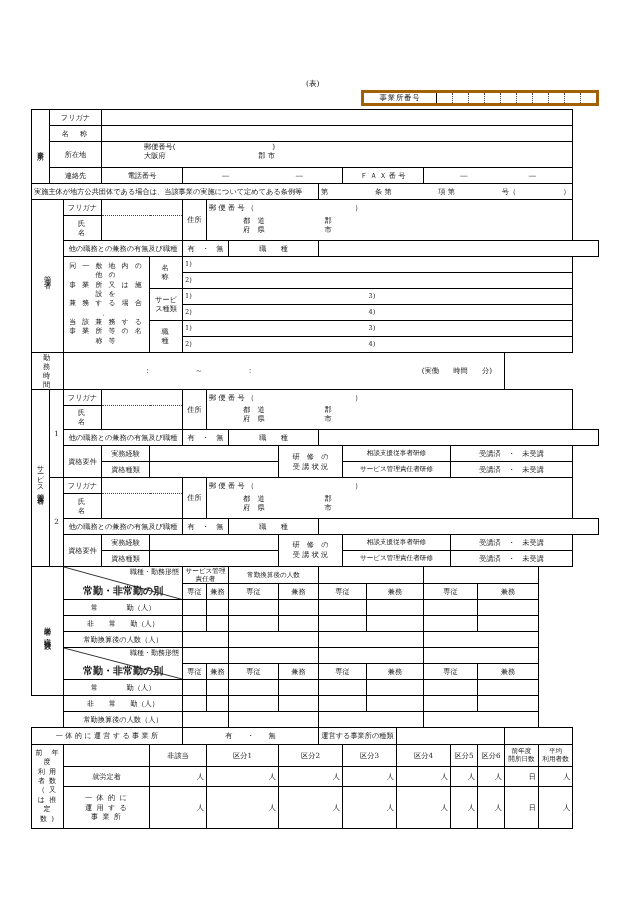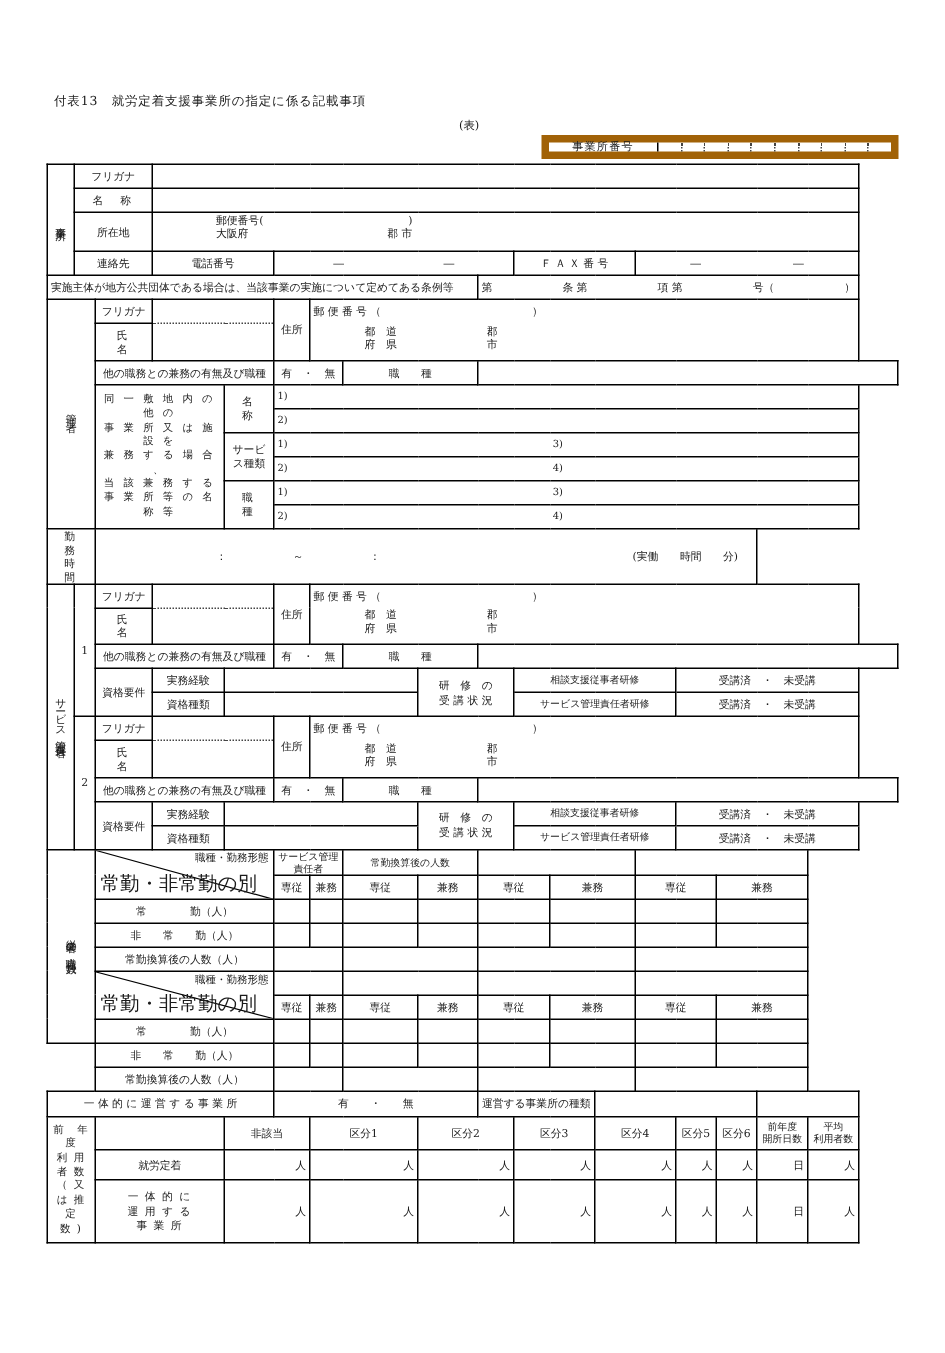--- a/index.html
+++ b/index.html
@@ -8,21 +8,21 @@
     font-family:"DejaVu Serif","Liberation Serif",serif;
     color:#1a1a1a;position:relative;overflow:hidden;
   }
   .page{position:absolute;inset:0;}
 
   .doc-title{position:absolute;left:36px;top:62px;font-size:8.3px;letter-spacing:.6px;white-space:nowrap;}
   .omote{position:absolute;left:306px;top:79px;font-size:7.6px;}
 
   
   .officeno{position:absolute;left:361px;top:90px;width:238px;height:16px;
-            border:5px solid #a16207;box-sizing:border-box;display:flex;}
+            border:3px solid #a16207;box-sizing:border-box;display:flex;}
   .officeno .lab{width:72px;display:flex;align-items:center;justify-content:center;
                  font-size:7.4px;border-right:1px solid #000;letter-spacing:.8px;}
   .officeno .cells{flex:1;display:flex;}
   .officeno .cells i{flex:1;border-right:1px dotted #444;}
   .officeno .cells i:last-child{border-right:none;}
 
   
   .tbl{position:absolute;left:31px;top:109px;width:568px;
        border-collapse:collapse;table-layout:fixed;font-size:7.2px;}
   .tbl td{border:1px solid #000;padding:0 2px;vertical-align:middle;height:15px;
@@ -44,33 +44,32 @@
 
   .multiline{display:block;text-align:center;line-height:1.35;}
   .addr{position:relative;height:100%;}
   .addr .z{display:block;padding-left:4px;margin-left:36px;}
   .addr .r2{display:flex;padding-left:34px;gap:60px;}
   .addr .r2 span{display:inline-block;}
 
   .slashcell{position:relative;}
   .slashcell svg{position:absolute;left:0;top:0;width:100%;height:100%;}
   .slashcell .tr{position:absolute;right:3px;top:1px;font-size:7px;margin-left:40px;}
-  .slashcell .bl{position:absolute;left:3px;bottom:1px;font-size:13px;}
+  .slashcell .bl{position:absolute;left:19px;bottom:1px;font-size:10px;font-weight:bold;}
 
   .inl{display:flex;align-items:center;height:100%;}
   .inl .k{white-space:nowrap;}
   .grow{flex:1;}
   .rt{text-align:right;}
 </style>
 </head>
 <body>
 
 <div class="page">
 
-  <div class="doc-title">付表13　就労定着支援事業所の指定に係る記載事項</div>
   <div class="omote">(表)</div>
 
   <div class="officeno">
     <div class="lab">事業所番号</div>
     <div class="cells">
       <i></i>
         <i></i>
       <i></i>
         <i></i>
       <i></i>

